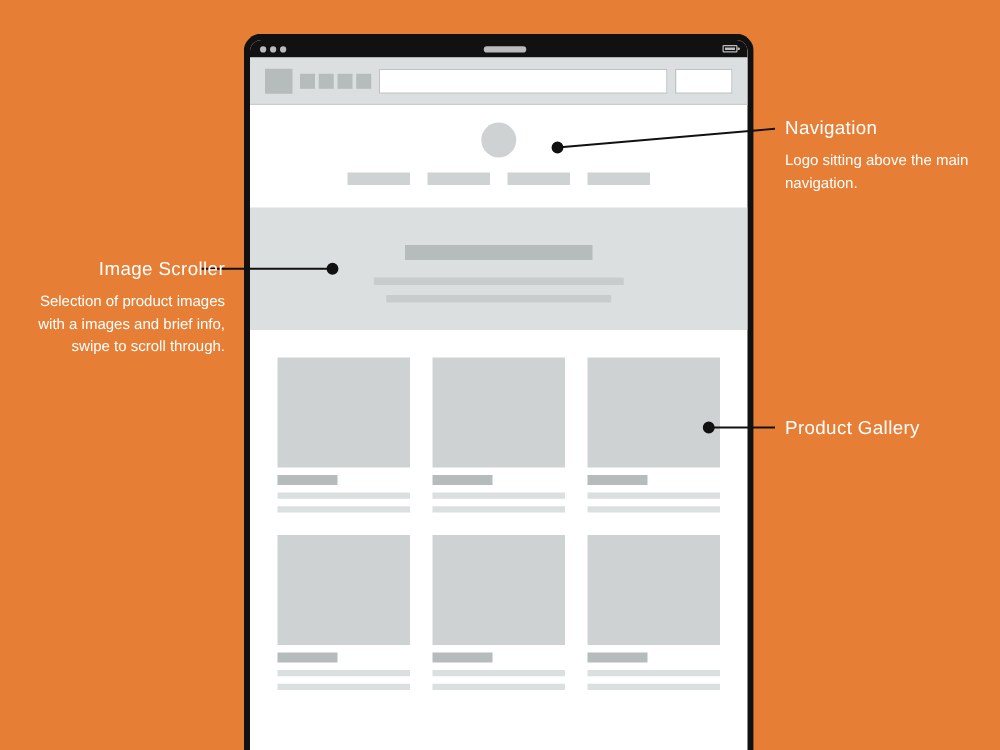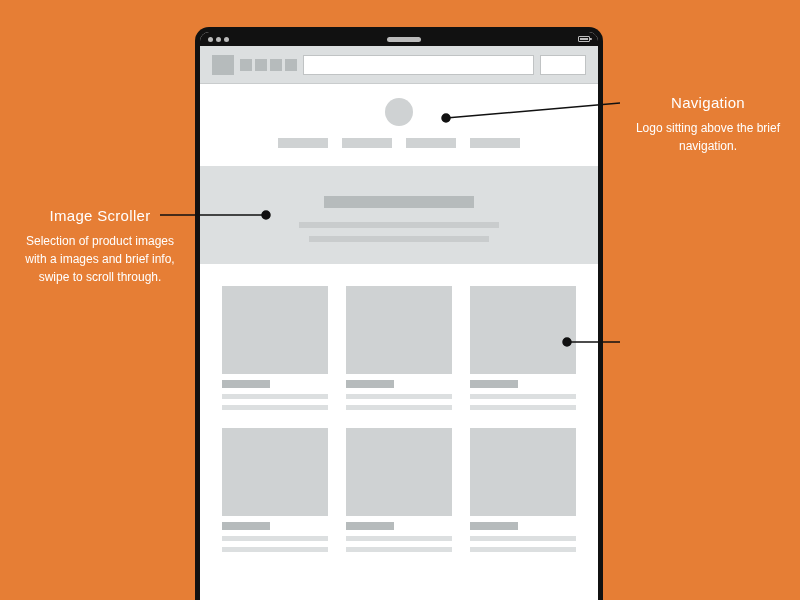--- a/index.html
+++ b/index.html
@@ -99,30 +99,29 @@
   }
   .card { display: flex; flex-direction: column; gap: 6px; }
   .card-img { width: 100%; height: 88px; background: #cfd2d3; }
   .card-title { width: 45%; height: 8px; background: #b6bbbc; }
   .card-line { width: 100%; height: 5px; background: #dcdfe0; }
   .annotation {
     position: absolute;
     color: #fff;
     font-size: 12px;
     line-height: 1.5;
-    text-align: center;
   }
   .annotation .label {
     font-size: 15px;
     font-weight: 500;
     margin-bottom: 4px;
     letter-spacing: 0.3px;
   }
   .ann-right { left: 628px; width: 160px; }
-  .ann-left { text-align: center; width: 160px; left: 20px; }
+  .ann-left { text-align: right; width: 160px; left: 20px; }
   svg.lines { position: absolute; left: 0; top: 0; pointer-events: none; }
 </style>
 </head>
 <body>
 
 <div class="device">
 
   <div class="statusbar">
     <div class="status-left">
       <span class="status-dot"></span>
@@ -207,22 +206,23 @@
     <circle cx="446" cy="118" r="4"></circle>
     <line x1="266" y1="215" x2="160" y2="215"></line>
     <circle cx="266" cy="215" r="4"></circle>
     <line x1="567" y1="342" x2="620" y2="342"></line>
     <circle cx="567" cy="342" r="4"></circle>
   </g>
 </svg>
 
 <div class="annotation ann-right" style="top:92px">
   <div class="label">Navigation</div>
-  <div>Logo sitting above the brief navigation.</div>
+  <div>Logo sitting above the main navigation.</div>
 </div>
 
 <div class="annotation ann-left" style="top:205px">
   <div class="label">Image Scroller</div>
   <div>Selection of product images with a images and brief info, swipe to scroll through.</div>
 </div>
 
 <div class="annotation ann-right" style="top:332px">
+  <div class="label">Product Gallery</div>
 </div>
 
 </body></html>

